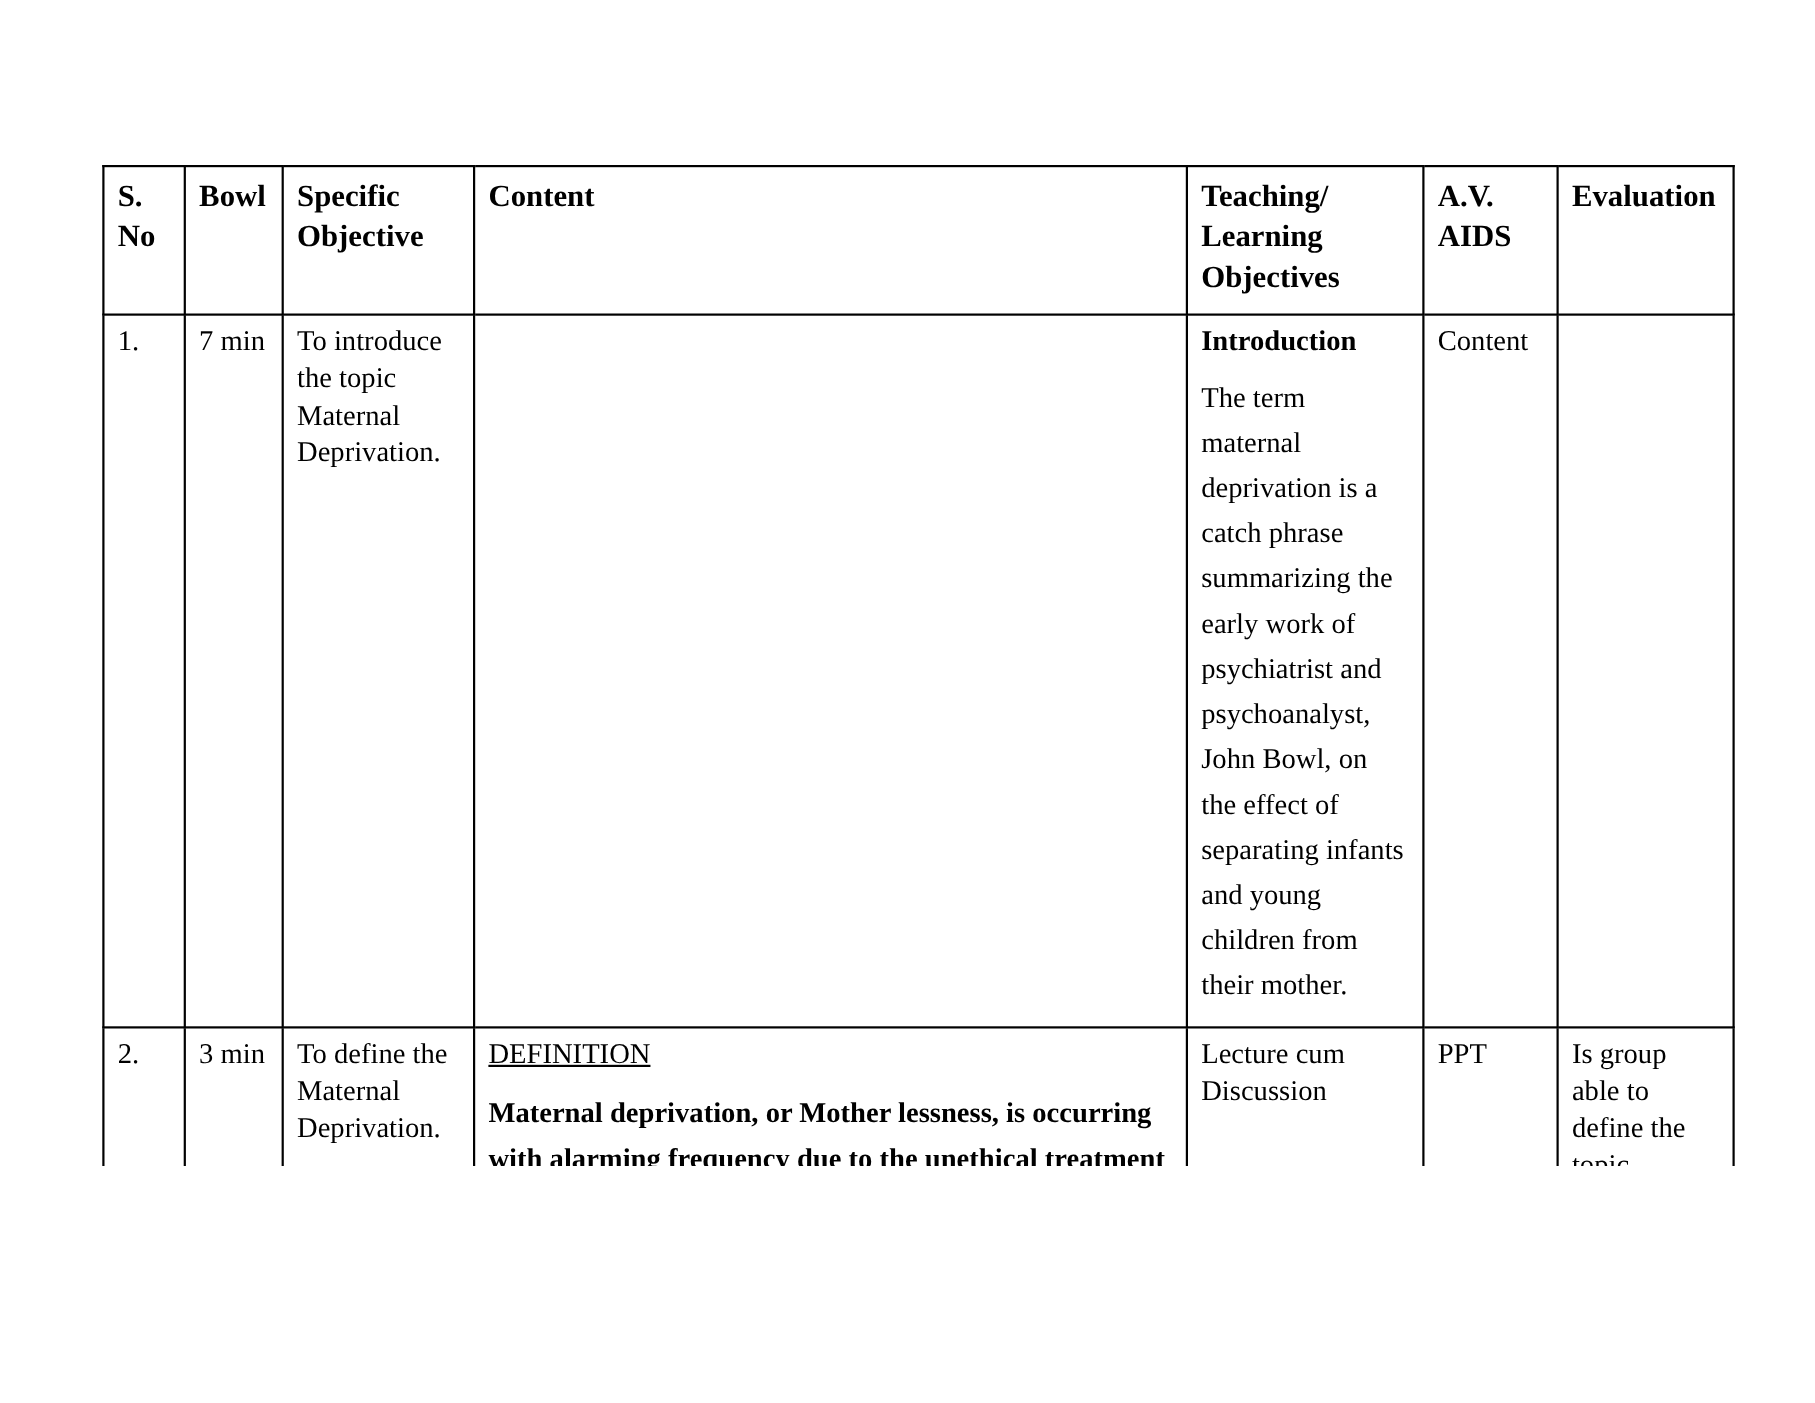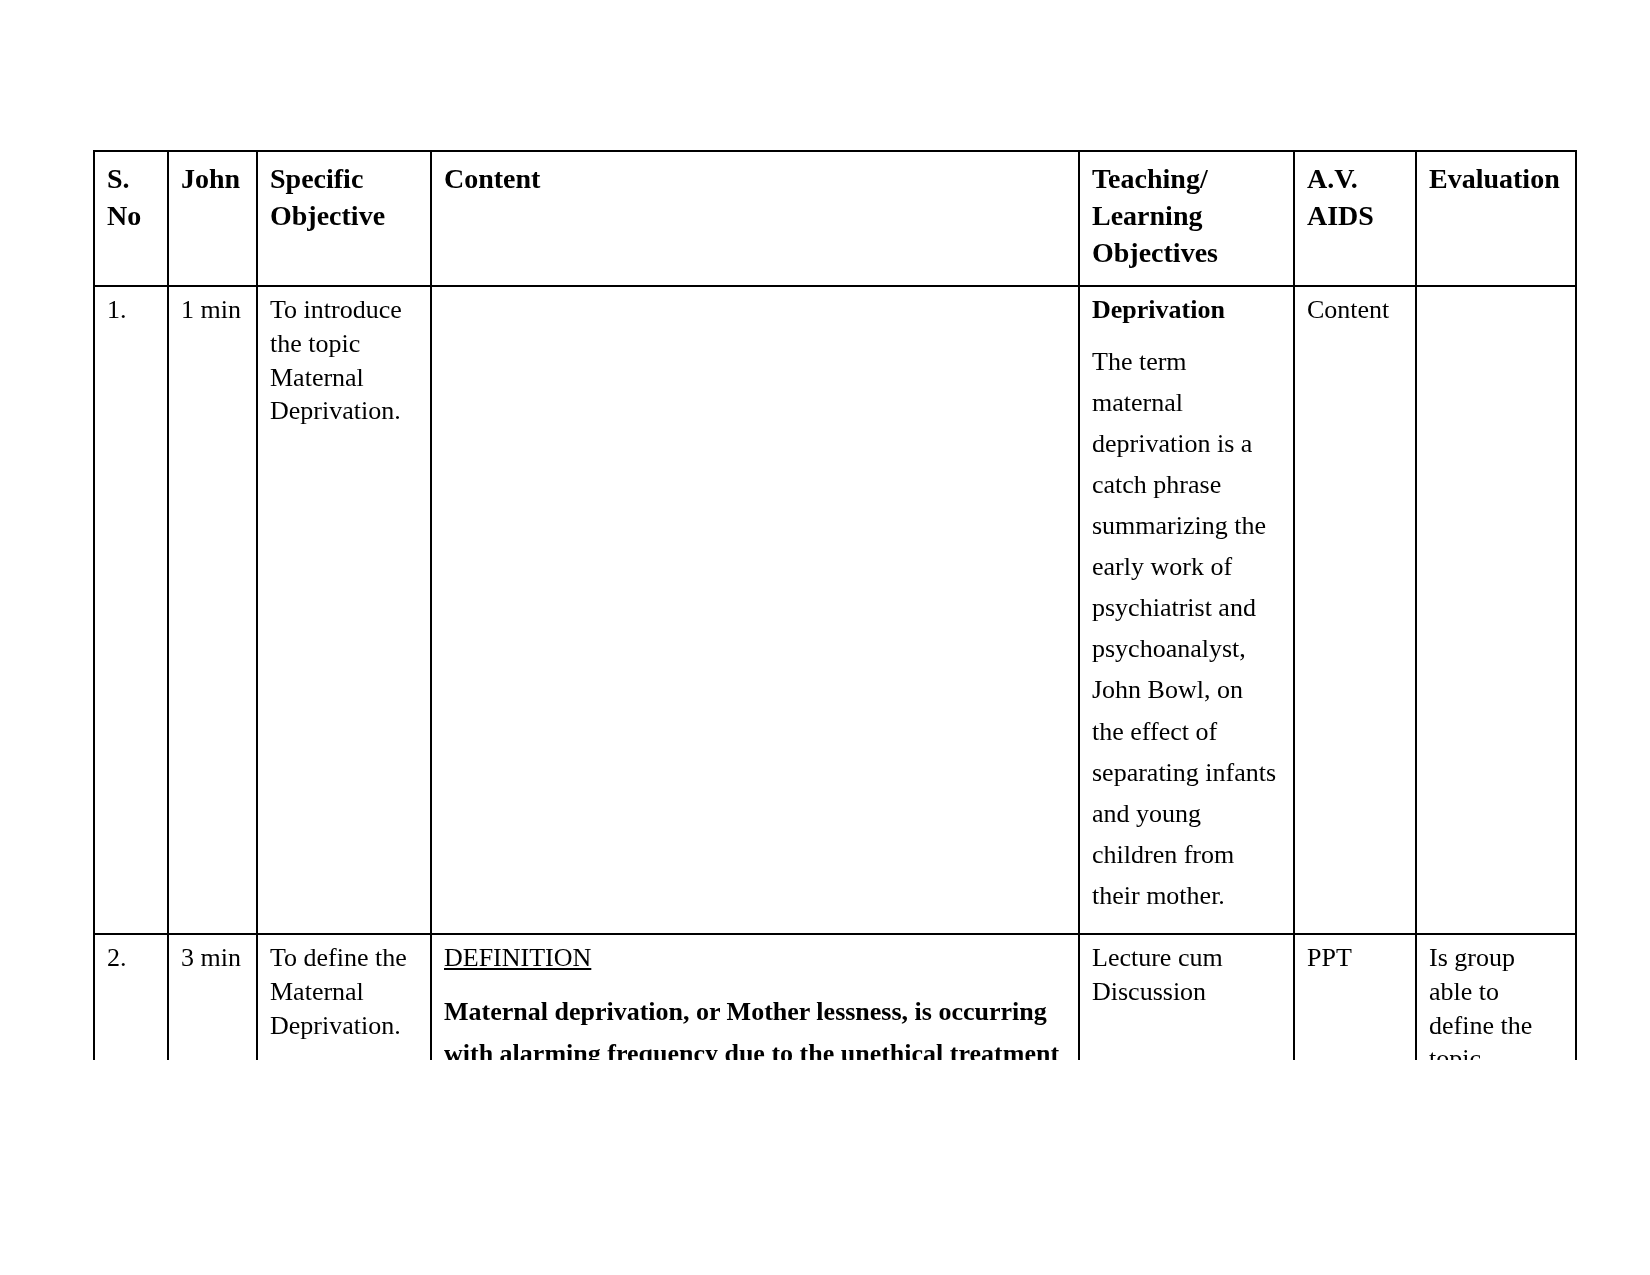--- a/index.html
+++ b/index.html
@@ -73,38 +73,38 @@
       <col style="width:174px">
       <col style="width:648px">
       <col style="width:215px">
       <col style="width:122px">
       <col style="width:160px">
     </colgroup>
 
     <tbody>
         <tr class="header-row">
       <th class="center">S. No</th>
-      <th class="center">John</th>
+      <th class="center">Bowl</th>
       <th class="center">Specific Objective</th>
       <th class="center">Content</th>
       <th class="pre">Teaching/
 Learning
 Objectives</th>
       <th class="center pre">A.V.
 AIDS</th>
       <th>Evaluation</th>
     </tr>
 
     <tr class="row-1">
       <td>1.</td>
-      <td>1 min</td>
+      <td>7 min</td>
       <td>To introduce the topic Maternal Deprivation.</td>
       <td></td>
       <td class="cell-teaching">
-        <div class="heading-bold">Deprivation</div>
+        <div class="heading-bold">Introduction</div>
         <p class="teaching-p">The term maternal deprivation is a catch phrase summarizing the early work of psychiatrist and psychoanalyst, John Bowl, on the effect of separating infants and young children from their mother.</p>
       </td>
       <td>Content</td>
       <td></td>
     </tr>
 
     <tr class="row-2">
       <td>2.</td>
       <td>3 min</td>
       <td>To define the Maternal Deprivation.</td>

